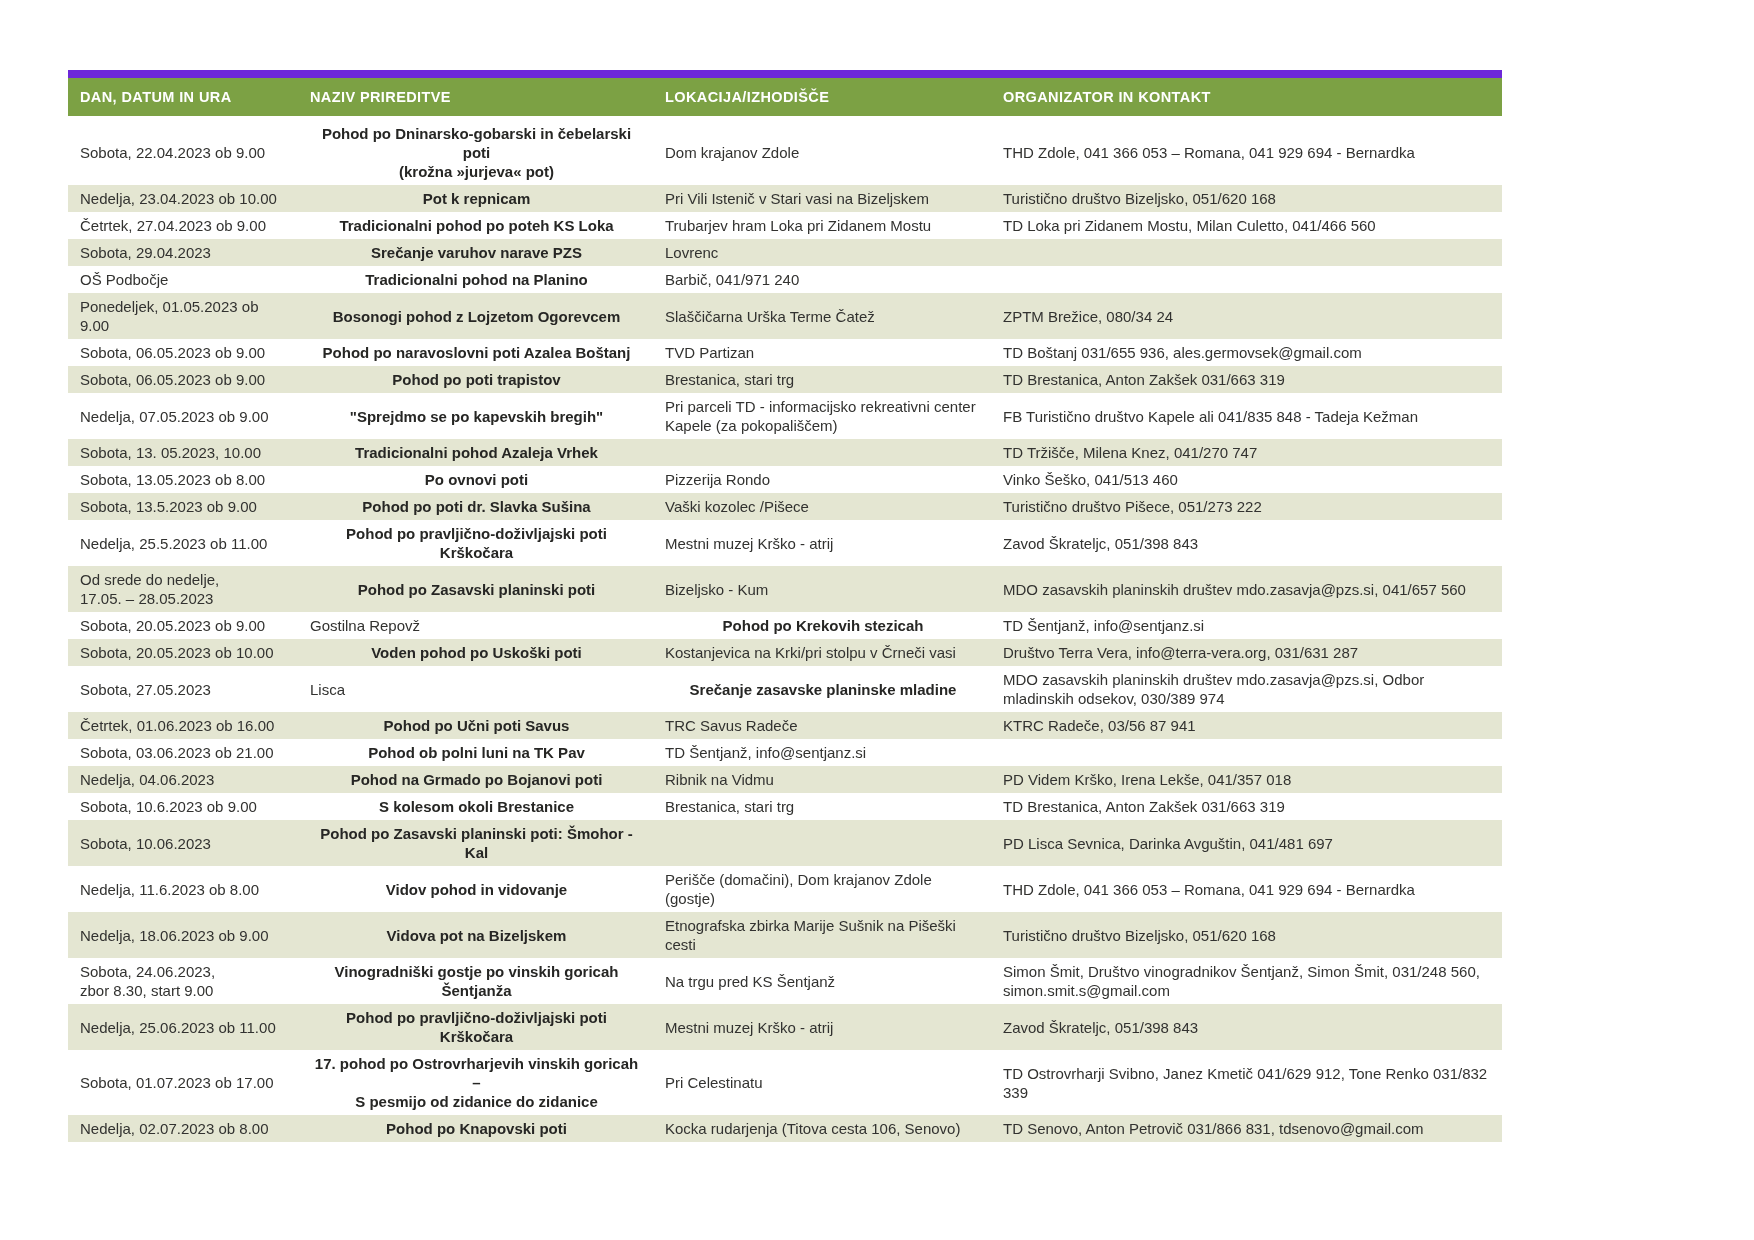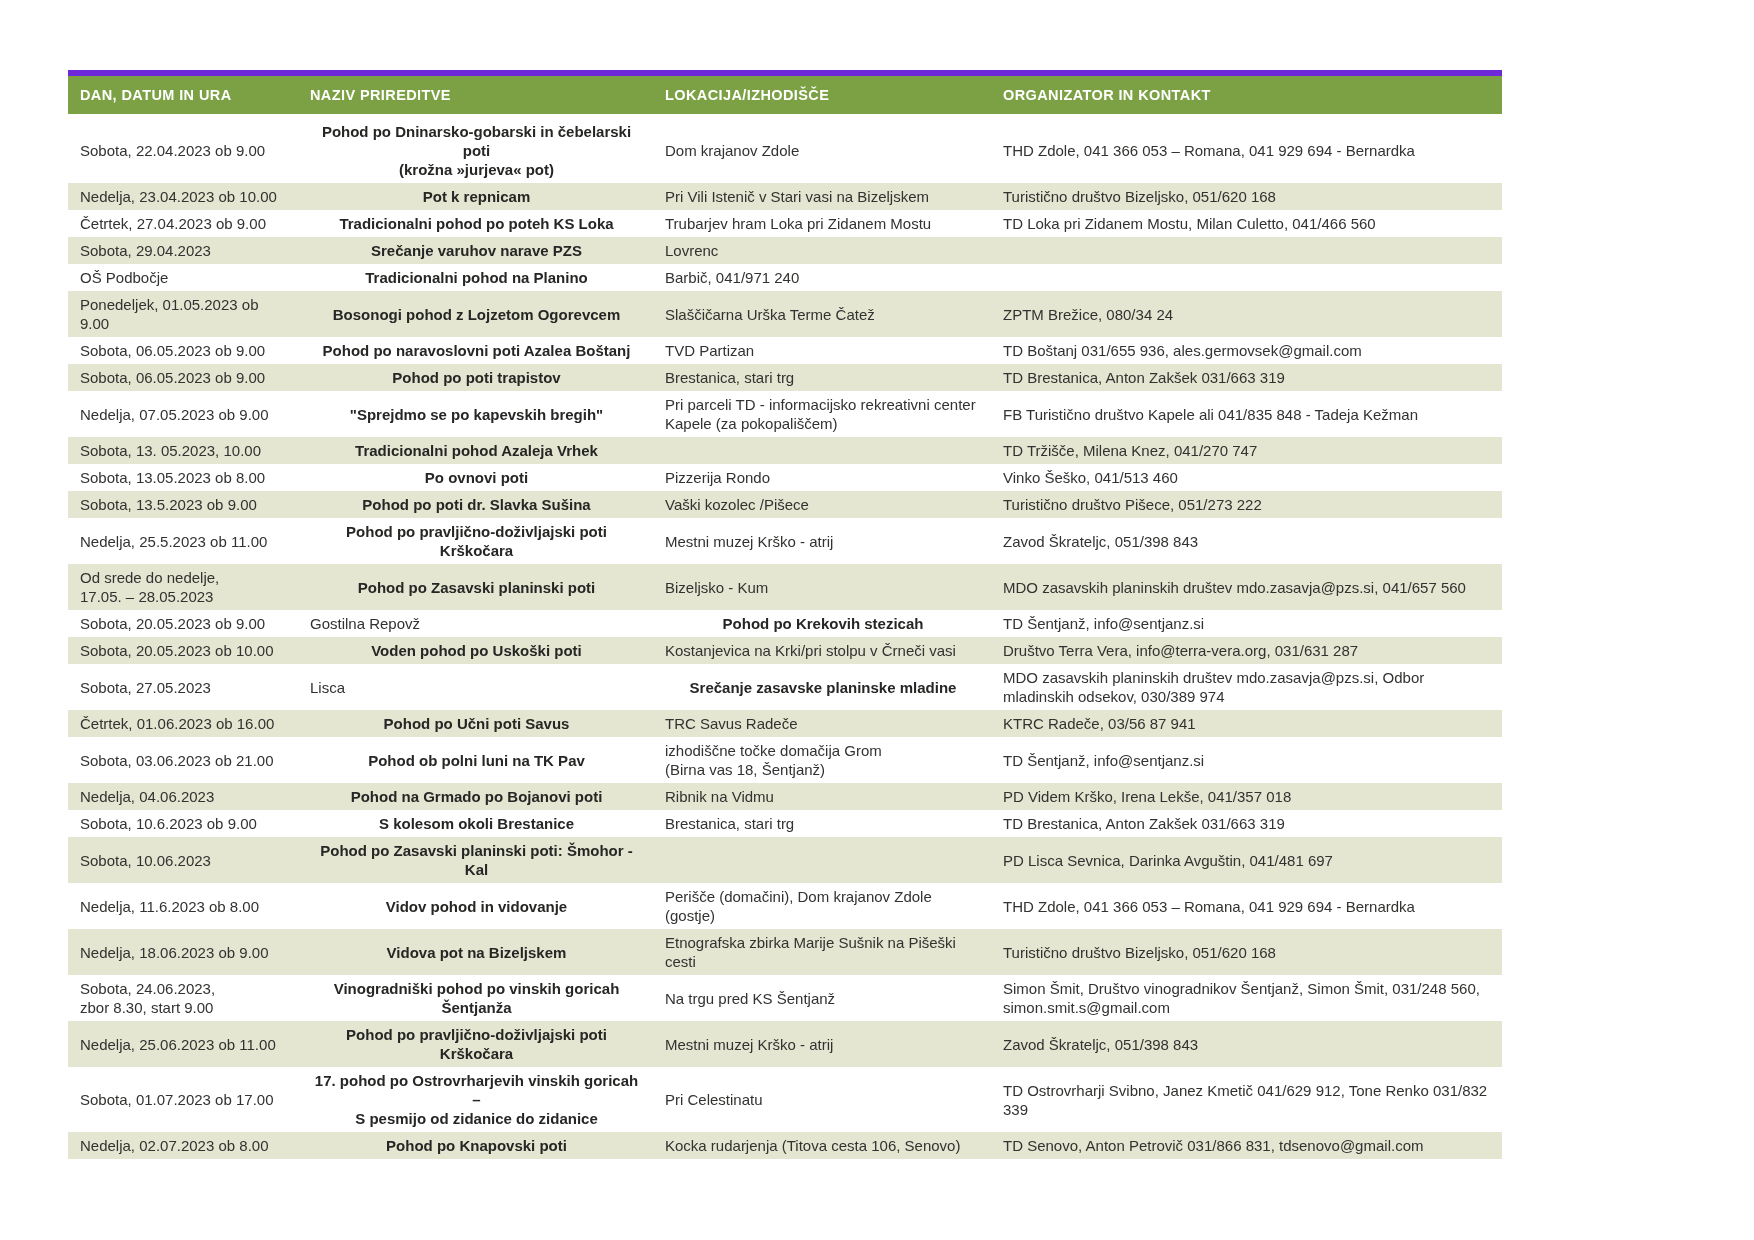--- a/index.html
+++ b/index.html
@@ -6,21 +6,21 @@
   body{
     width:1754px;height:1240px;position:relative;overflow:hidden;
     font-family:"Liberation Sans","DejaVu Sans",sans-serif;
     -webkit-font-smoothing:antialiased;
   }
   .events-table{
     position:absolute;left:68px;top:70px;width:1434px;
   }
   .thead{
     background:#7ca144;
-    border-top:6px solid #6d28d9;
+    border-top:8px solid #6d28d9;
     height:38px;
     display:grid;
     grid-template-columns:230px 355px 338px 1fr;
     align-items:center;
   }
   .thead .th{
     color:#ffffff;font-weight:bold;font-size:14.5px;letter-spacing:.4px;
     padding-left:12px;white-space:nowrap;
   }
   .tbody{margin-top:4px;}
@@ -172,22 +172,20 @@
   <div class="row">
     <div class="cell datum">Četrtek, 01.06.2023 ob 16.00</div>
     <div class="cell naziv">Pohod po Učni poti Savus</div>
     <div class="cell lokacija">TRC Savus Radeče</div>
     <div class="cell organizator">KTRC Radeče, 03/56 87 941</div>
   </div>
 
   <div class="row">
     <div class="cell datum">Sobota, 03.06.2023 ob 21.00</div>
     <div class="cell naziv">Pohod ob polni luni na TK Pav</div>
-    <div class="cell lokacija">izhodiščne točke domačija Grom
-(Birna vas 18, Šentjanž)</div>
     <div class="cell organizator">TD Šentjanž, info@sentjanz.si</div>
   </div>
 
   <div class="row">
     <div class="cell datum">Nedelja, 04.06.2023</div>
     <div class="cell naziv">Pohod na Grmado po Bojanovi poti</div>
     <div class="cell lokacija">Ribnik na Vidmu</div>
     <div class="cell organizator">PD Videm Krško, Irena Lekše, 041/357 018</div>
   </div>
 
@@ -215,21 +213,21 @@
   <div class="row">
     <div class="cell datum">Nedelja, 18.06.2023 ob 9.00</div>
     <div class="cell naziv">Vidova pot na Bizeljskem</div>
     <div class="cell lokacija">Etnografska zbirka Marije Sušnik na Pišeški cesti</div>
     <div class="cell organizator">Turistično društvo Bizeljsko, 051/620 168</div>
   </div>
 
   <div class="row">
     <div class="cell datum">Sobota, 24.06.2023,
 zbor 8.30, start 9.00</div>
-    <div class="cell naziv">Vinogradniški pohod po vinskih goricah Šentjanža</div>
+    <div class="cell naziv">Vinogradniški gostje po vinskih goricah Šentjanža</div>
     <div class="cell lokacija">Na trgu pred KS Šentjanž</div>
     <div class="cell organizator">Simon Šmit, Društvo vinogradnikov Šentjanž, Simon Šmit, 031/248 560, simon.smit.s@gmail.com</div>
   </div>
 
   <div class="row">
     <div class="cell datum">Nedelja, 25.06.2023 ob 11.00</div>
     <div class="cell naziv">Pohod po pravljično-doživljajski poti Krškočara</div>
     <div class="cell lokacija">Mestni muzej Krško - atrij</div>
     <div class="cell organizator">Zavod Škrateljc, 051/398 843</div>
   </div>

